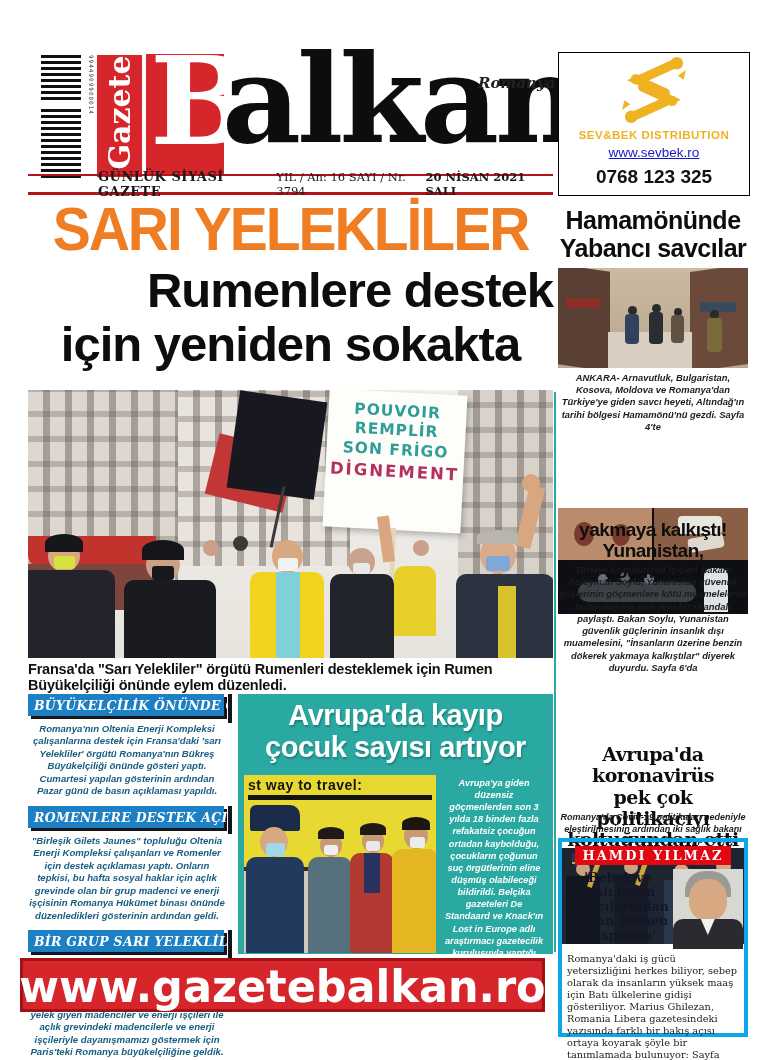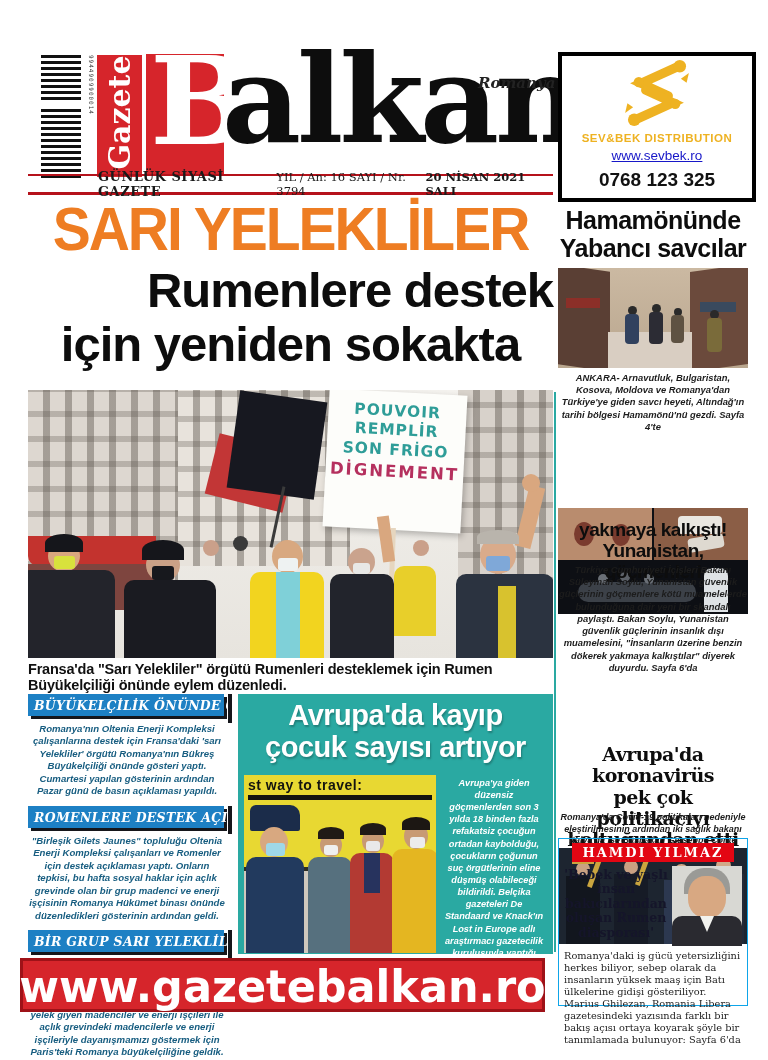--- a/index.html
+++ b/index.html
@@ -17,21 +17,21 @@
   .gazete-txt{position:absolute;left:-38px;top:40px;width:120px;transform:rotate(-90deg);
     font-family:"DejaVu Serif",serif;font-weight:bold;font-size:30px;color:#fff;text-align:center;}
   .balkan-wrap{left:146px;top:52px;width:405px;height:126px;}
   .b-square{position:absolute;left:0;top:2px;width:78px;height:120px;background:#d6252b;}
   .b-letter{position:absolute;left:4px;top:-24px;font-family:"DejaVu Serif",serif;font-weight:bold;
     font-size:122px;color:#fff;line-height:1.2;}
   .alkan{position:absolute;left:76px;top:-26px;font-family:"DejaVu Serif",serif;font-weight:bold;
     font-size:122px;color:#0d0d0d;letter-spacing:-4px;line-height:1.2;}
   .romanya{position:absolute;left:332px;top:22px;font-family:"DejaVu Serif",serif;font-style:italic;
     font-weight:bold;font-size:15px;color:#222;}
-  .ad-box{left:558px;top:52px;width:190px;height:142px;border:4px solid #000000;background:#fff;
+  .ad-box{left:558px;top:52px;width:190px;height:142px;border:1px solid #000000;background:#fff;
     display:flex;flex-direction:column;align-items:center;justify-content:flex-start;}
   .ad-name{color:#eeb222;font-weight:bold;font-size:11.5px;letter-spacing:.5px;margin-top:2px;}
   .ad-url{color:#1717c8;font-weight:normal;font-size:13.5px;text-decoration:underline;margin-top:4px;cursor:pointer;}
   .ad-phone{color:#111;font-weight:bold;font-size:19px;margin-top:6px;}
   .info-row{left:28px;top:174px;width:525px;height:21px;border-top:2px solid #b5121b;
     border-bottom:3px solid #b5121b;display:flex;align-items:center;justify-content:space-between;
     padding:1px 4px 1px 70px;box-sizing:border-box;}
   .tagline{font-family:"DejaVu Serif",serif;font-weight:bold;font-size:13px;color:#1a1a1a;letter-spacing:.5px;}
   .issue{font-family:"DejaVu Serif",serif;font-size:11.5px;color:#1a1a1a;}
   .pdate{font-family:"DejaVu Serif",serif;font-weight:bold;font-size:11.5px;color:#1a1a1a;}
@@ -100,21 +100,21 @@
     font-family:"DejaVu Sans",sans-serif;}
 
   
   .rc{left:558px;width:190px;}
   .rc-h{font-weight:900;color:#0d0d0d;text-align:center;letter-spacing:-.5px;}
   .rc-body{font-weight:bold;font-style:italic;font-size:9.4px;color:#1c1c1c;line-height:1.3;text-align:center;}
   .rc-photo{position:relative;overflow:hidden;}
   .fig{position:absolute;}
   .vline-teal{left:554px;top:392px;width:2px;height:560px;background:#2aa9a2;}
 
-  .col-box{left:558px;top:838px;width:190px;height:168px;border:1px solid #0ea5e9;box-sizing:border-box;padding:3px 5px;}
+  .col-box{left:558px;top:838px;width:190px;height:199px;border:4px solid #0ea5e9;box-sizing:border-box;padding:3px 5px;}
   .col-name{background:#e30613;color:#fff;font-family:"DejaVu Serif",serif;font-weight:bold;
     font-size:13px;letter-spacing:2px;text-align:center;padding:2px 0;margin:1px 8px 4px;}
   .col-row{display:flex;}
   .col-quote{font-family:"DejaVu Serif",serif;font-weight:bold;font-size:12.5px;color:#15152a;
     text-align:center;line-height:1.15;width:106px;padding-top:2px;}
   .portrait{position:relative;width:70px;height:80px;background:#d8d8d3;overflow:hidden;flex:none;margin-left:4px;}
   .col-body{font-family:"DejaVu Serif",serif;font-size:9.8px;color:#222;line-height:1.22;margin-top:4px;text-align:left;}
 </style>
 </head>
 <body>

